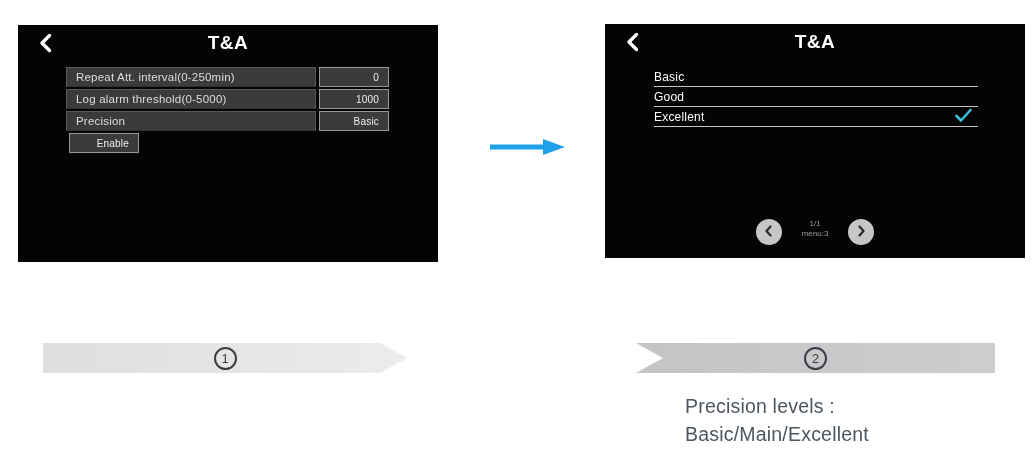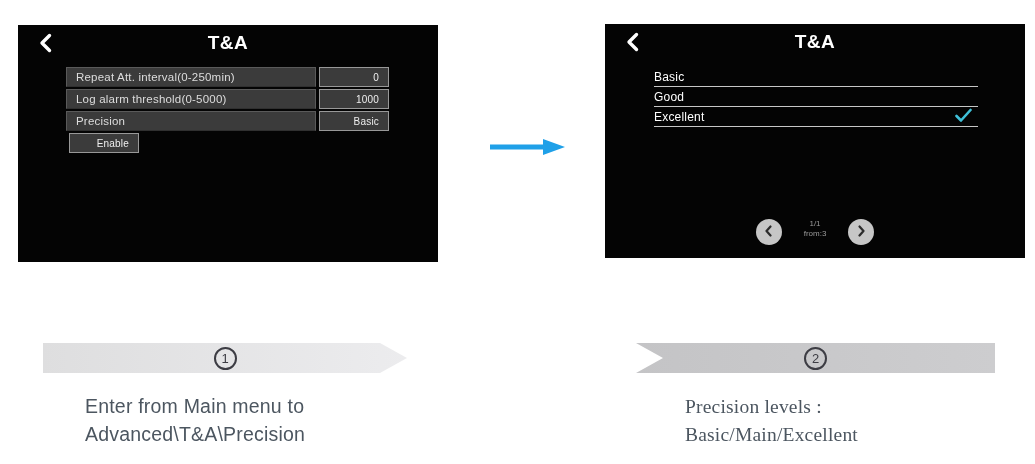--- a/index.html
+++ b/index.html
@@ -53,21 +53,21 @@
              background: linear-gradient(90deg, #c4c4c6 0%, #cdcdcf 100%);
              clip-path: polygon(0 0, 100% 0, 100% 100%, 0 100%, 27px 50%); }
   .step-number { width: 23px; height: 23px; border: 2px solid #3d3d44; border-radius: 50%;
                  display: flex; align-items: center; justify-content: center;
                  color: #3d3d44; font-size: 13px; font-weight: 500; }
 
   
   .caption { position: absolute; color: #4c5660; font-size: 19.5px; font-weight: 500;
              line-height: 27.5px; letter-spacing: 0.2px; }
   #caption1 { left: 85px; top: 393px; }
-  #caption2 { left: 685px; top: 393px; font-family: Liberation Serif, serif; }
+  #caption2 { left: 685px; top: 393px; }
 </style>
 </head>
 <body>
 
 <div id="stage">
 
   <div id="screen1" class="device-screen">
     <div class="screen-header">
       <div class="back-btn">
         <span>
@@ -137,41 +137,37 @@
     <div class="pagination">
       <button class="page-btn">
         <span>
           <svg width="12" height="12" viewBox="0 0 12 12">
               <polyline points="7.5,1.5 3.5,6 7.5,10.5" fill="none" stroke="#2c2c2c" stroke-width="2.2" stroke-linecap="round" stroke-linejoin="round"></polyline>
             </svg>
         </span>
       </button>
       <div class="page-info">
         <div>1/1</div>
-        <div>from:3</div>
+        <div>menu:3</div>
       </div>
       <button class="page-btn">
         <span>
           <svg width="12" height="12" viewBox="0 0 12 12">
               <polyline points="4.5,1.5 8.5,6 4.5,10.5" fill="none" stroke="#2c2c2c" stroke-width="2.2" stroke-linecap="round" stroke-linejoin="round"></polyline>
             </svg>
         </span>
       </button>
     </div>
   </div>
 
   <div id="ribbon1" class="ribbon">
     <div class="step-number">1</div>
   </div>
   <div id="ribbon2" class="ribbon">
     <div class="step-number">2</div>
   </div>
 
-  <div id="caption1" class="caption">
-    <div>Enter from Main menu to</div>
-    <div>Advanced\T&amp;A\Precision</div>
-  </div>
   <div id="caption2" class="caption">
     <div>Precision levels :</div>
     <div>Basic/Main/Excellent</div>
   </div>
 
 </div>
 
 </body></html>

